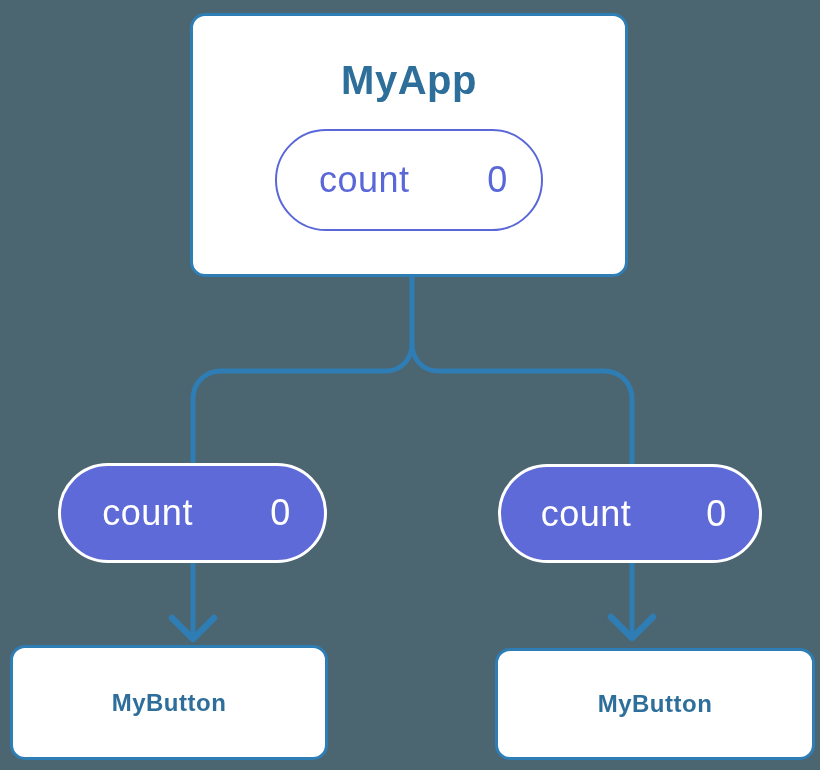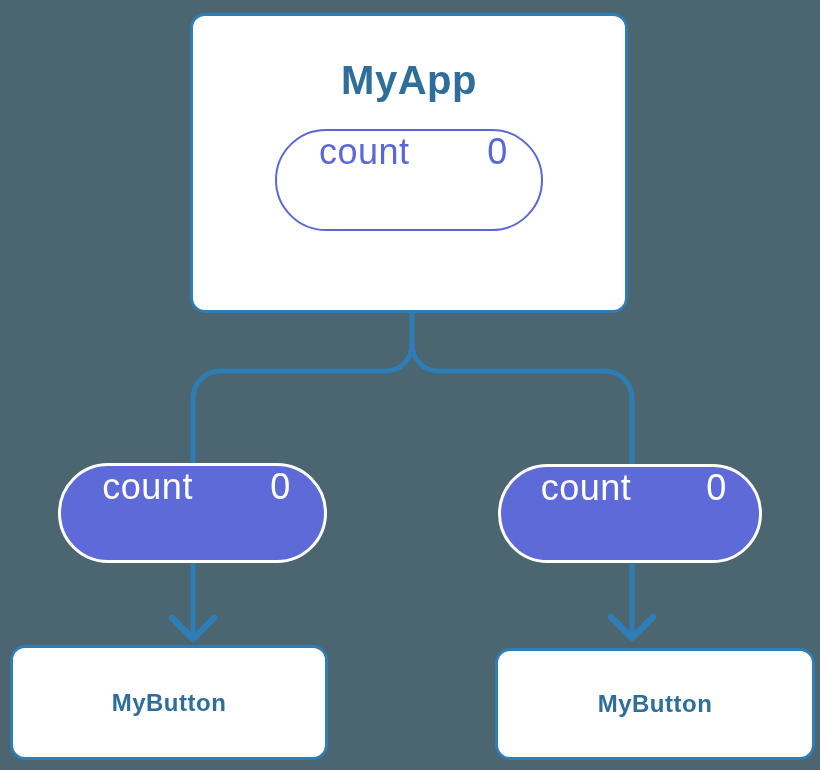--- a/index.html
+++ b/index.html
@@ -21,30 +21,30 @@
     background:var(--node-fill,#fff);
     border:3px solid var(--node-border,#2E7DB4);
     border-radius:15px;
   }
   .node-title{
     color:var(--node-text,#2D6E9A);
     font-weight:700;
     text-align:center;
     letter-spacing:.5px;
   }
-  #root-node{left:190px;top:13px;width:438px;height:300px;}
+  #root-node{left:190px;top:13px;width:438px;height:264px;}
   #root-node .node-title{margin-top:40px;font-size:40px;line-height:48px;}
   #left-button-node{left:10px;top:645px;width:318px;height:115px;display:flex;align-items:center;justify-content:center;}
   #right-button-node{left:495px;top:648px;width:320px;height:112px;display:flex;align-items:center;justify-content:center;}
   .button-title{font-size:24px;}
 
   
   .pill{
     position:absolute;z-index:3;box-sizing:border-box;
-    display:flex;align-items:flex-start;
+    display:flex;align-items:center;
   }
   .pill .cell{
     display:flex;align-items:center;justify-content:center;
     font-size:36px;letter-spacing:.5px;
   }
   .pill .cell.name{flex:1;}
   .pill .cell.value{width:33%;}
 
   .pill.outlined{
     background:#fff;

